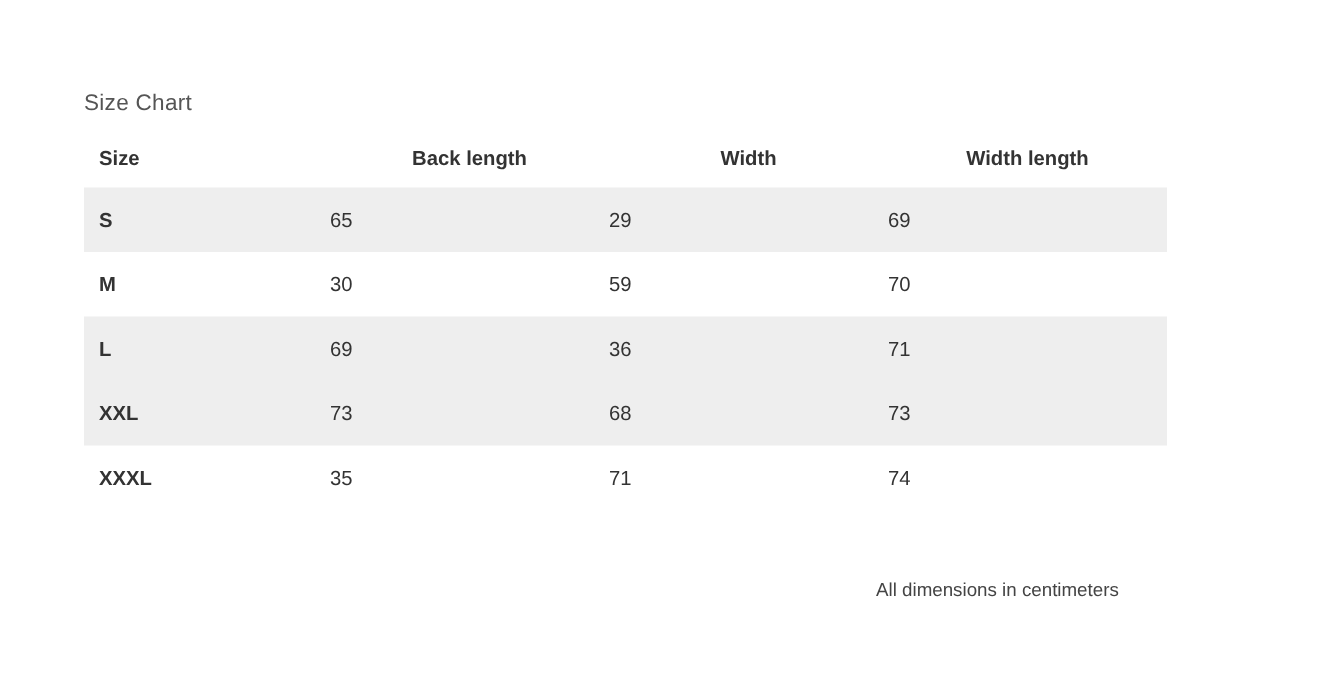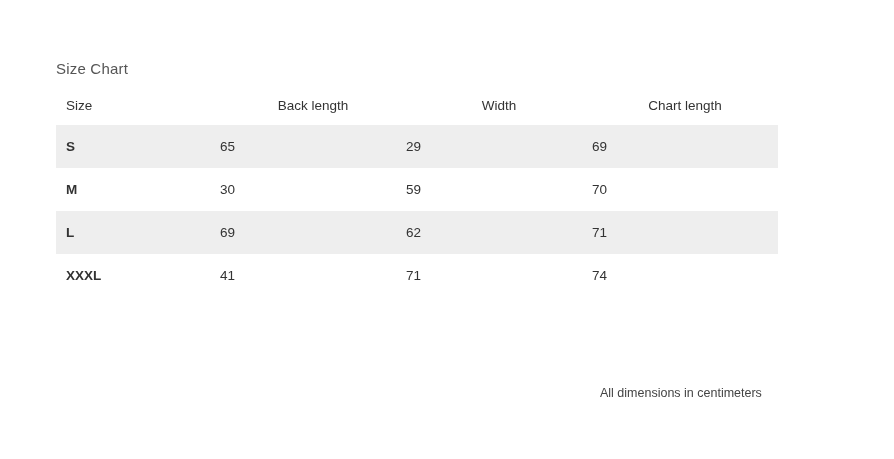--- a/index.html
+++ b/index.html
@@ -34,21 +34,21 @@
     top: 88px;
     width: 782px;
   }
   table.size-table {
     border-collapse: collapse;
     width: 722px;
     table-layout: fixed;
   }
   table.size-table th {
     font-size: 13.5px;
-    font-weight: normal;
+    font-weight: bold;
     color: #333333;
     padding: 10px 0 12px 0;
     text-align: center;
     background: #ffffff;
   }
   table.size-table th.col-size,
   table.size-table td.col-size {
     text-align: left;
     padding-left: 10px;
     width: 154px;
@@ -60,65 +60,71 @@
     height: 14px;
   }
   table.size-table td.col-size {
     font-weight: bold;
   }
   table.size-table tr.alt td {
     background: #eeeeee;
   }
   .footnote {
     position: absolute;
-    left: 600px;
+    left: 584px;
     top: 386px;
     font-size: 12.5px;
     color: #444444;
   }
 </style>
 </head>
 <body>
 
 <div class="page">
 
   <div class="chart-title">Size Chart</div>
 
   <div class="table-wrap">
     <table class="size-table">
       <thead>
         <tr>
           <th class="col-size">Size</th>
           <th>Back length</th>
           <th>Width</th>
-          <th>Chart length</th>
+          <th>Width length</th>
         </tr>
       </thead>
       <tbody>
         <tr class="alt">
           <td class="col-size">S</td>
           <td>65</td>
           <td>29</td>
           <td>69</td>
         </tr>
         <tr>
           <td class="col-size">M</td>
           <td>30</td>
           <td>59</td>
           <td>70</td>
         </tr>
         <tr class="alt">
           <td class="col-size">L</td>
           <td>69</td>
-          <td>62</td>
+          <td>36</td>
           <td>71</td>
+        </tr>
+        <tr class="alt">
+          <td class="col-size">XXL</td>
+          <td>73</td>
+          <td>68</td>
+          <td>73</td>
         </tr>
         <tr>
           <td class="col-size">XXXL</td>
-          <td>41</td>
+          <td>35</td>
           <td>71</td>
           <td>74</td>
         </tr>
       </tbody>
     </table>
   </div>
 
   <div class="footnote">All dimensions in centimeters</div>
 
 </div>

